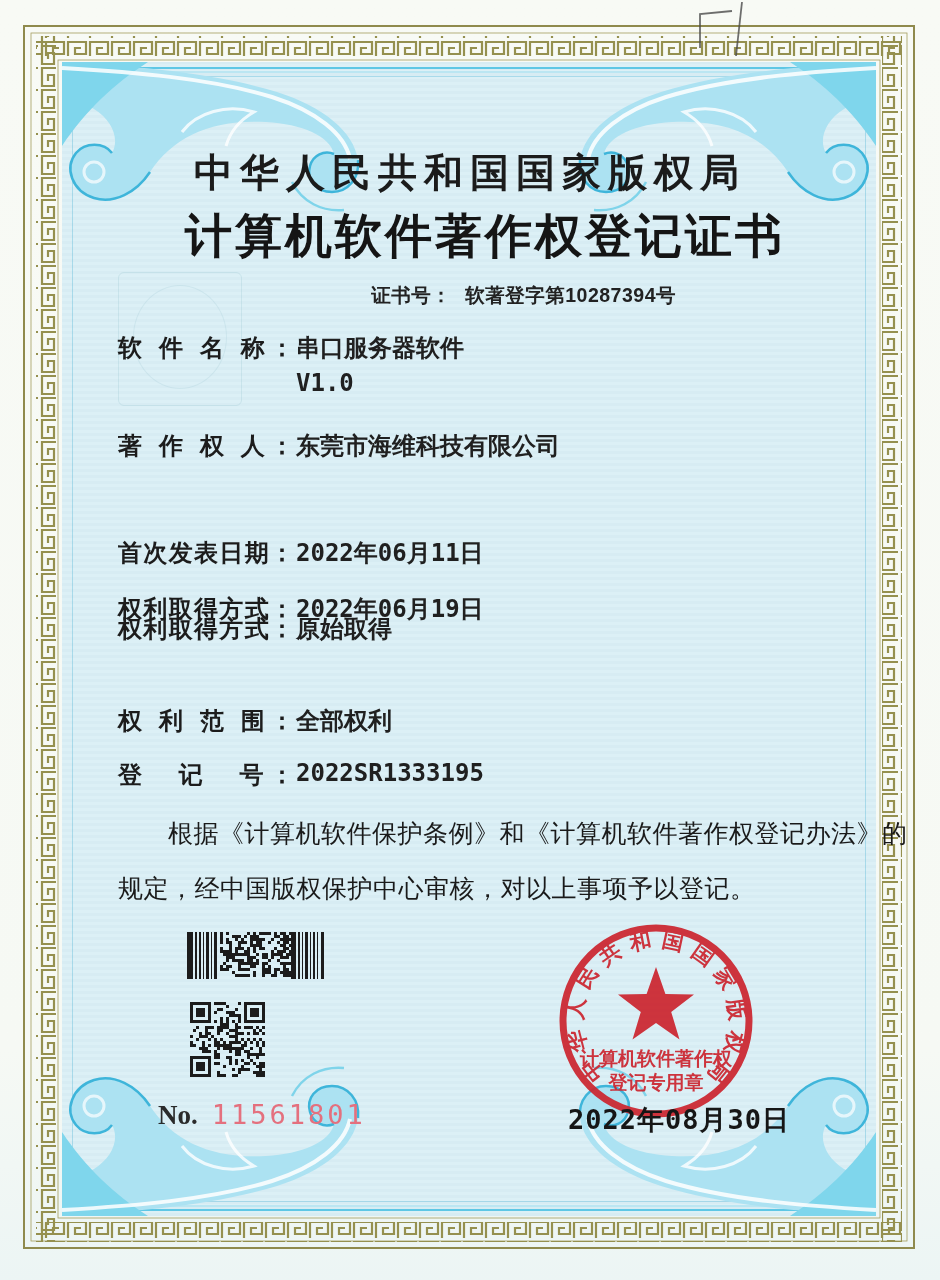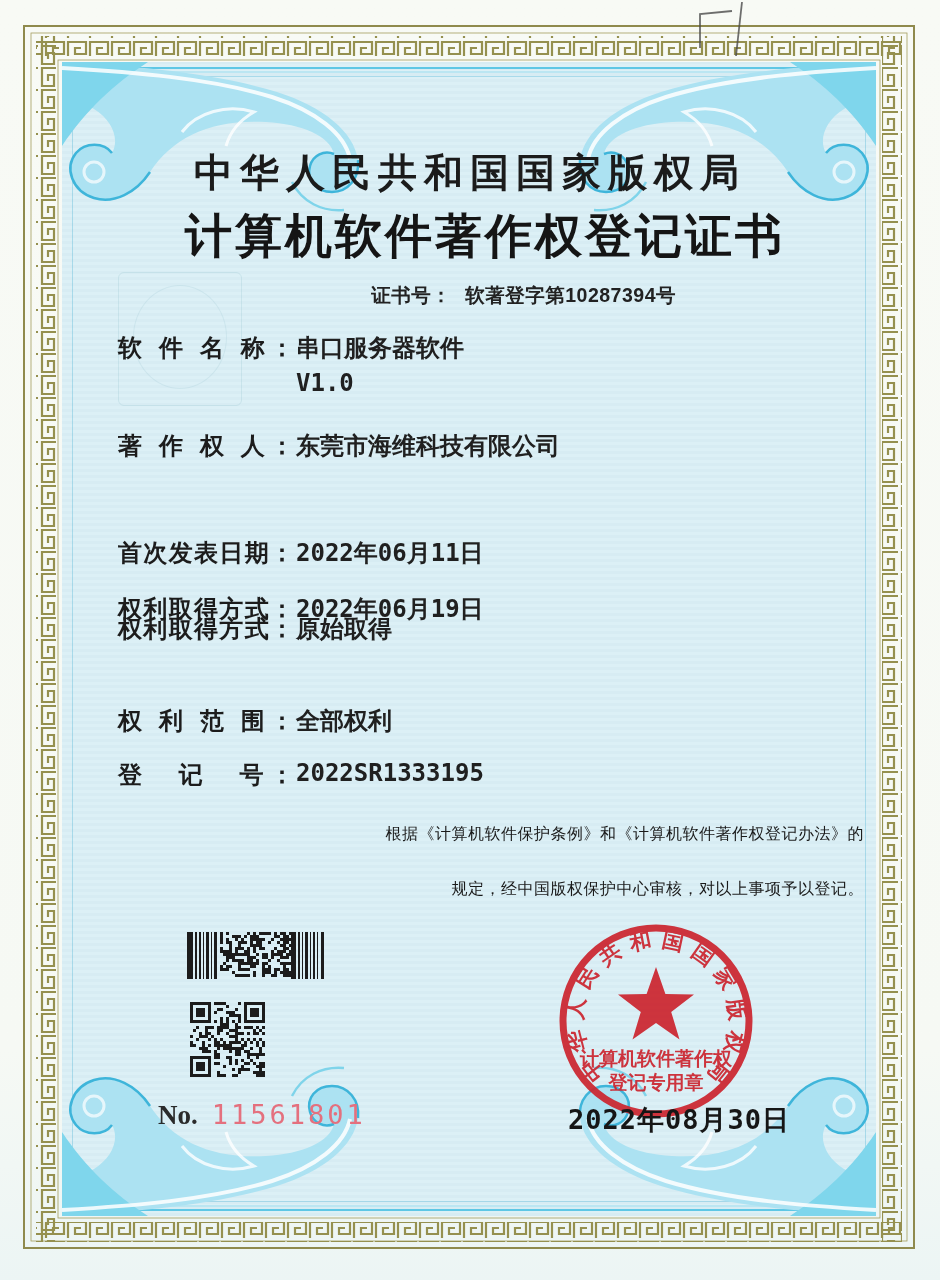--- a/index.html
+++ b/index.html
@@ -36,22 +36,22 @@
   .certno .lbl{margin-right:14px;}
   .field-row{position:absolute;left:118px;font-size:24px;white-space:nowrap;color:#202020;}
   .field-label{
     display:inline-block;width:176px;vertical-align:top;
     text-align:justify;text-align-last:justify;-moz-text-align-last:justify;
     font-weight:700;color:#1c1c1c;
   }
   .field-value{margin-left:2px;font-weight:600;font-family:"DejaVu Sans Mono","Liberation Sans",monospace;}
   .value-line2{position:absolute;left:296px;top:369px;font-size:24px;font-weight:600;
     font-family:"DejaVu Sans Mono","Liberation Sans",monospace;color:#202020;}
-  .statement{position:absolute;left:118px;top:806px;width:746px;font-size:16px;
-    line-height:55px;color:#1a1a1a;letter-spacing:.5px;text-align:right;}
+  .statement{position:absolute;left:118px;top:806px;width:746px;font-size:25px;
+    line-height:55px;color:#1a1a1a;letter-spacing:.5px;}
   .statement .l1{text-indent:2em;white-space:nowrap;}
   .statement .l2{white-space:nowrap;}
   .barcode{position:absolute;left:187px;top:931px;z-index:3;}
   .qr{position:absolute;left:190px;top:1002px;z-index:3;}
   .serial{position:absolute;left:158px;top:1099px;font-size:27px;white-space:nowrap;z-index:3;}
   .serial .no{font-family:"Liberation Serif",serif;color:#2b2b2b;font-weight:600;margin-top:36px;}
   .serial .num{color:var(--serial-pink,#e4707e);font-family:"DejaVu Sans Mono",monospace;
     letter-spacing:3px;margin-left:14px;font-weight:500;}
   .seal{position:absolute;left:546px;top:911px;z-index:5;opacity:.93;pointer-events:none;}
   .seal-date{position:absolute;left:568px;top:1102px;font-size:27px;font-weight:700;

